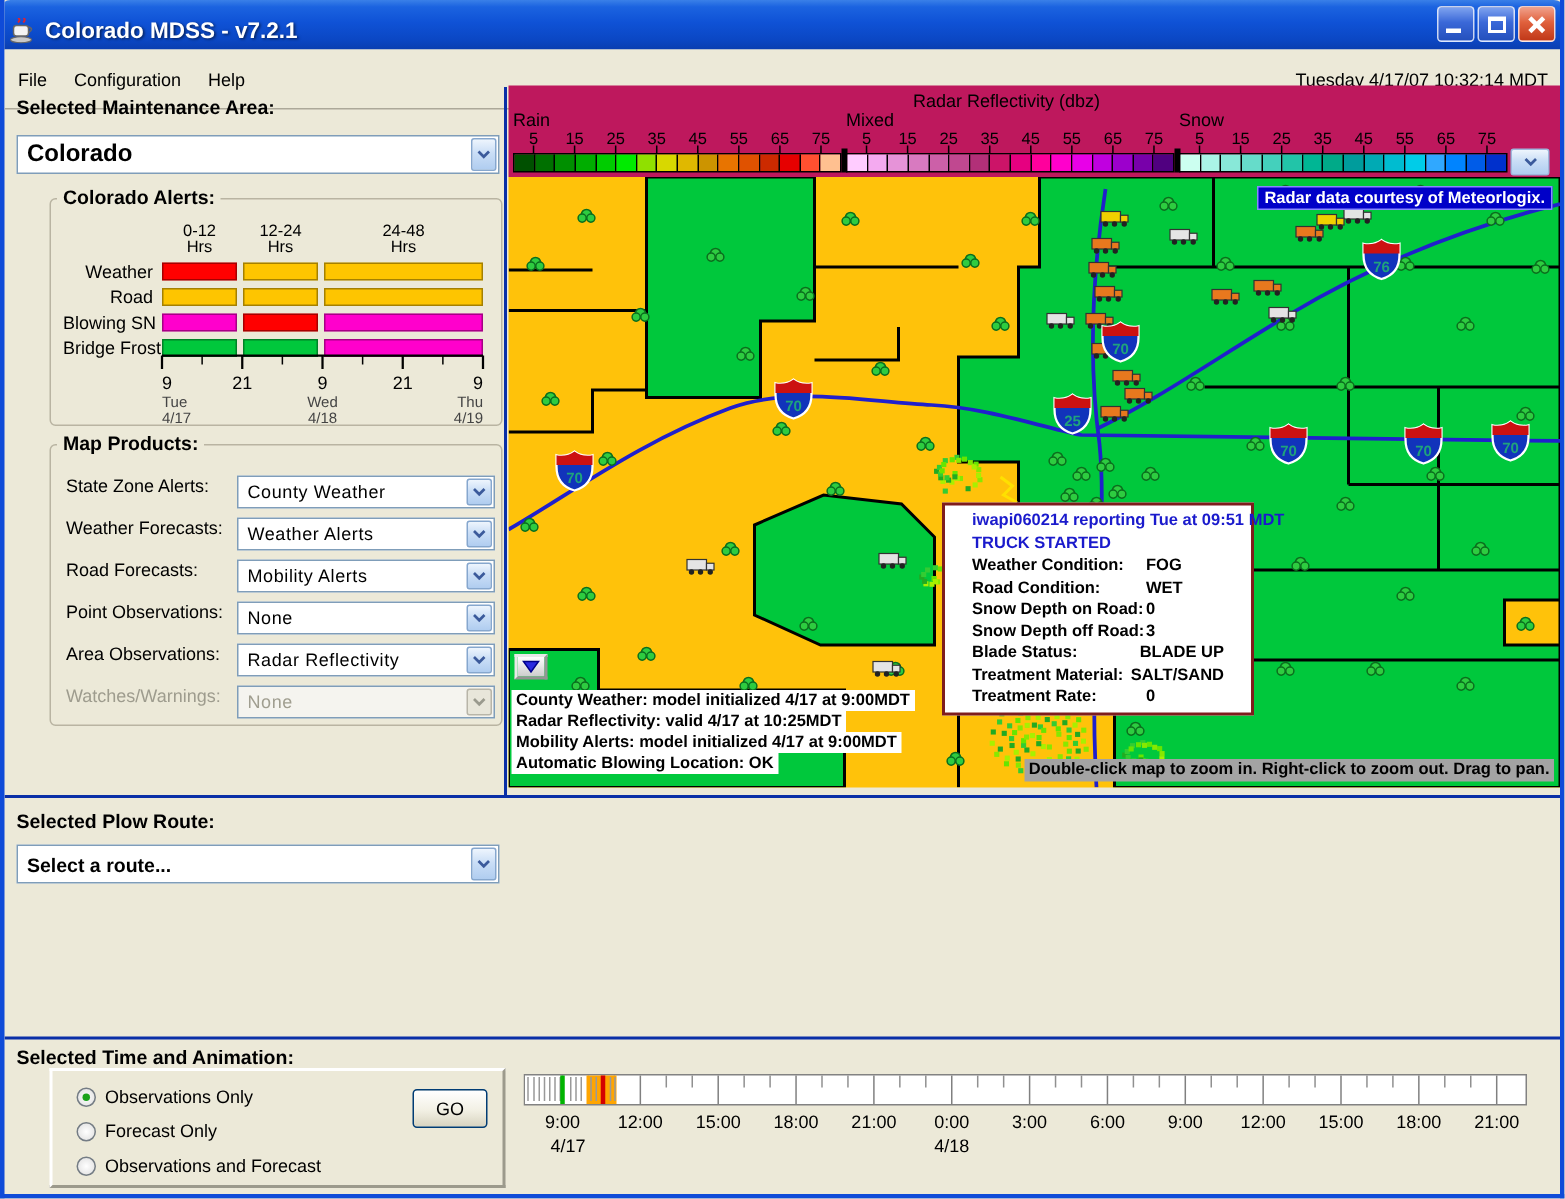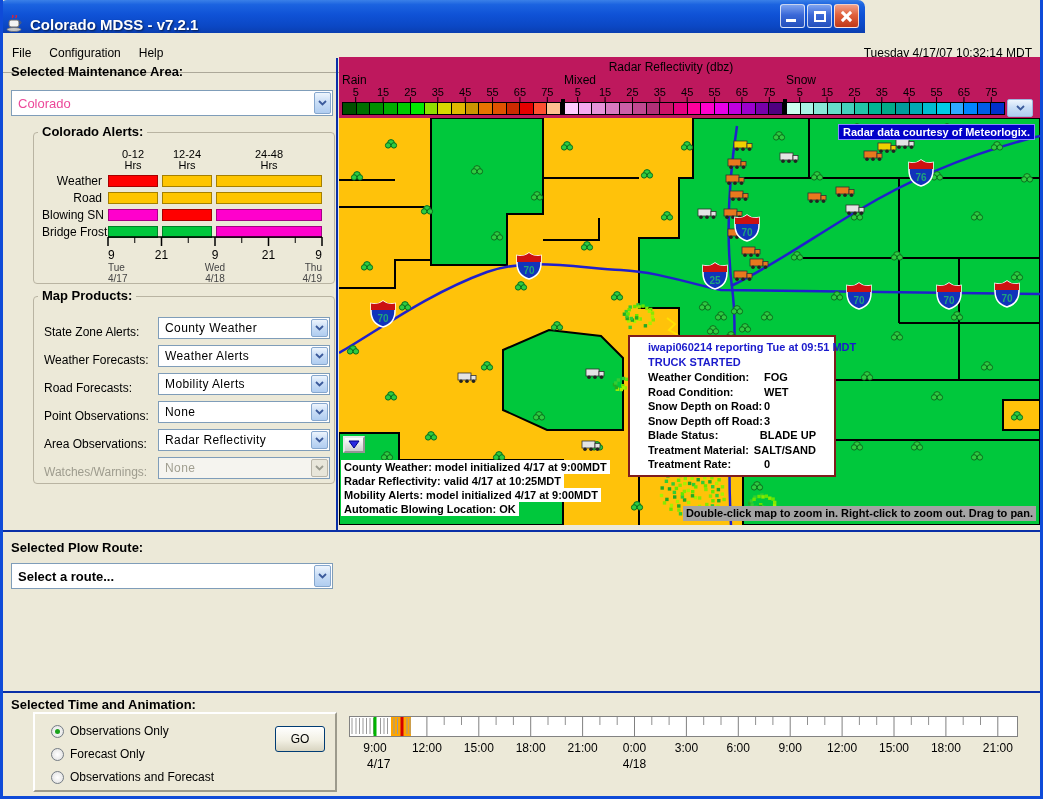--- a/index.html
+++ b/index.html
@@ -1,22 +1,22 @@
 <!DOCTYPE html>
 <html><head>
 <meta charset="utf-8">
 <style>
   *{box-sizing:border-box;margin:0;padding:0}
   html,body{background:#cfcfcf;font-family:"Liberation Sans",sans-serif}
   .win{position:relative;width:1043px;height:799px;background:#ECE9D8;
        border-left:3px solid #0F4BD8;border-right:3px solid #0F4BD8;border-bottom:3px solid #0F4BD8;overflow:hidden}
   
-  .titlebar{position:absolute;left:-3px;top:0;width:865px;height:33px;
+  .titlebar{position:absolute;left:-3px;top:0;width:1043px;height:33px;
     background:linear-gradient(180deg,#3a80e8 0%,#1b63e0 14%,#0f52d6 45%,#0b47c4 80%,#0a3eb0 100%);
-    border-radius:7px 7px 0 0;display:flex;align-items:flex-end;padding:0 6px;color:#fff}
+    border-radius:7px 7px 0 0;display:flex;align-items:flex-start;padding:12px 6px;color:#fff}
   .titlebar .ttl{font-size:15px;font-weight:bold;text-shadow:1px 1px 2px rgba(0,0,0,.6);margin-left:6px}
   .tb-btns{position:absolute;right:6px;top:4px;display:flex}
   .tbb{width:25px;height:24px;border:1px solid rgba(255,255,255,.75);border-radius:3px;margin-left:2px;position:relative;
        background:linear-gradient(180deg,#7ea3ef,#3a68d8 45%,#2450bc)}
   .tbb.close{background:linear-gradient(180deg,#f0a08a,#e0603c 45%,#c03818)}
   .tbb .minbar{position:absolute;left:5px;bottom:5px;width:10px;height:3px;background:#fff}
   .tbb .maxbox{position:absolute;left:6px;top:6px;width:12px;height:11px;border:2px solid #fff;border-top-width:3px}
   .tbb .x1,.tbb .x2{position:absolute;left:5px;top:10px;width:13px;height:3px;background:#fff}
   .tbb .x1{transform:rotate(45deg)} .tbb .x2{transform:rotate(-45deg)}
   
@@ -37,21 +37,21 @@
   .combo.disabled .cval{color:#a09e90}
   .combo.disabled .cbtn{background:#e8e6da;border-color:#b8b5a8}
   .gbox{position:absolute;border:1px solid #b9b4a2;border-radius:4px;background:#ECE9D8}
   .gbox>.gtitle{position:absolute;top:-9px;left:4px;background:#ECE9D8;padding:0 4px;font-weight:bold;font-size:13px;white-space:nowrap}
   
   .agrid{position:absolute;left:8px;top:16px;display:grid;grid-template-columns:62px 50px 50px 106px;column-gap:4px;row-gap:3px;align-items:center}
   .ahead{font-size:11px;text-align:center;line-height:11px}
   .albl{font-size:12px;text-align:right;padding-right:2px;white-space:nowrap}
   .abar{height:12px;border:1px solid rgba(0,0,0,.35)}
   
-  .mprow{position:absolute;left:10px;height:22px;display:flex;align-items:flex-end;width:284px}
+  .mprow{position:absolute;left:10px;height:22px;display:flex;align-items:flex-start;width:284px}
   .mprow .mplbl{font-size:12px;width:112px}
   .mprow .combo{position:absolute;left:114px;width:172px;height:22px;font-size:12px}
   .mprow.disabled .mplbl{color:#9e9c8e}
   
   .cbwrap{position:absolute;left:336px;top:57px;width:701px;height:61px;background:#be185d}
   .cbtitle{position:absolute;top:3px;left:0;width:664px;text-align:center;font-size:12px}
   .cb-sec{position:absolute;top:16px;width:219px;height:45px}
   .cb-sec .sl{text-align:left;font-size:12px;height:13px}
   .cbbar{position:absolute;left:0;top:29px;width:219px;height:13px;display:flex;border:1px solid #000}
   .cbseg{flex:1;border-right:1px solid #000}
@@ -113,21 +113,21 @@
 
   <div class="menubar">
     <div class="menu-items"><span class="menu-item">File</span><span class="menu-item">Configuration</span><span class="menu-item">Help</span></div>
     <span class="datetime">Tuesday 4/17/07 10:32:14 MDT</span>
   </div>
 
   <div class="vline"></div>
 
   <div class="blabel" style="position:absolute;left:8px;top:64px">Selected Maintenance Area:</div>
   <div class="combo" style="position:absolute;left:8px;top:90px;width:322px;height:26px">
-    <span class="cval" style="color:#ec4899;font-weight:normal;font-size:13px">Colorado</span>
+    <span class="cval" style="color:#000000;font-weight:bold;font-size:16px">Colorado</span>
     <span class="cbtn">
         <svg width="9" height="6">
           <path d="M1,1 L4.5,4.5 L8,1" stroke="#3b5a9b" stroke-width="1.8" fill="none"></path>
         </svg>
       </span>
   </div>
 
   <div class="gbox" style="left:30px;top:132px;width:302px;height:152px">
     <span class="gtitle">Colorado Alerts:</span>
     <div class="agrid">

